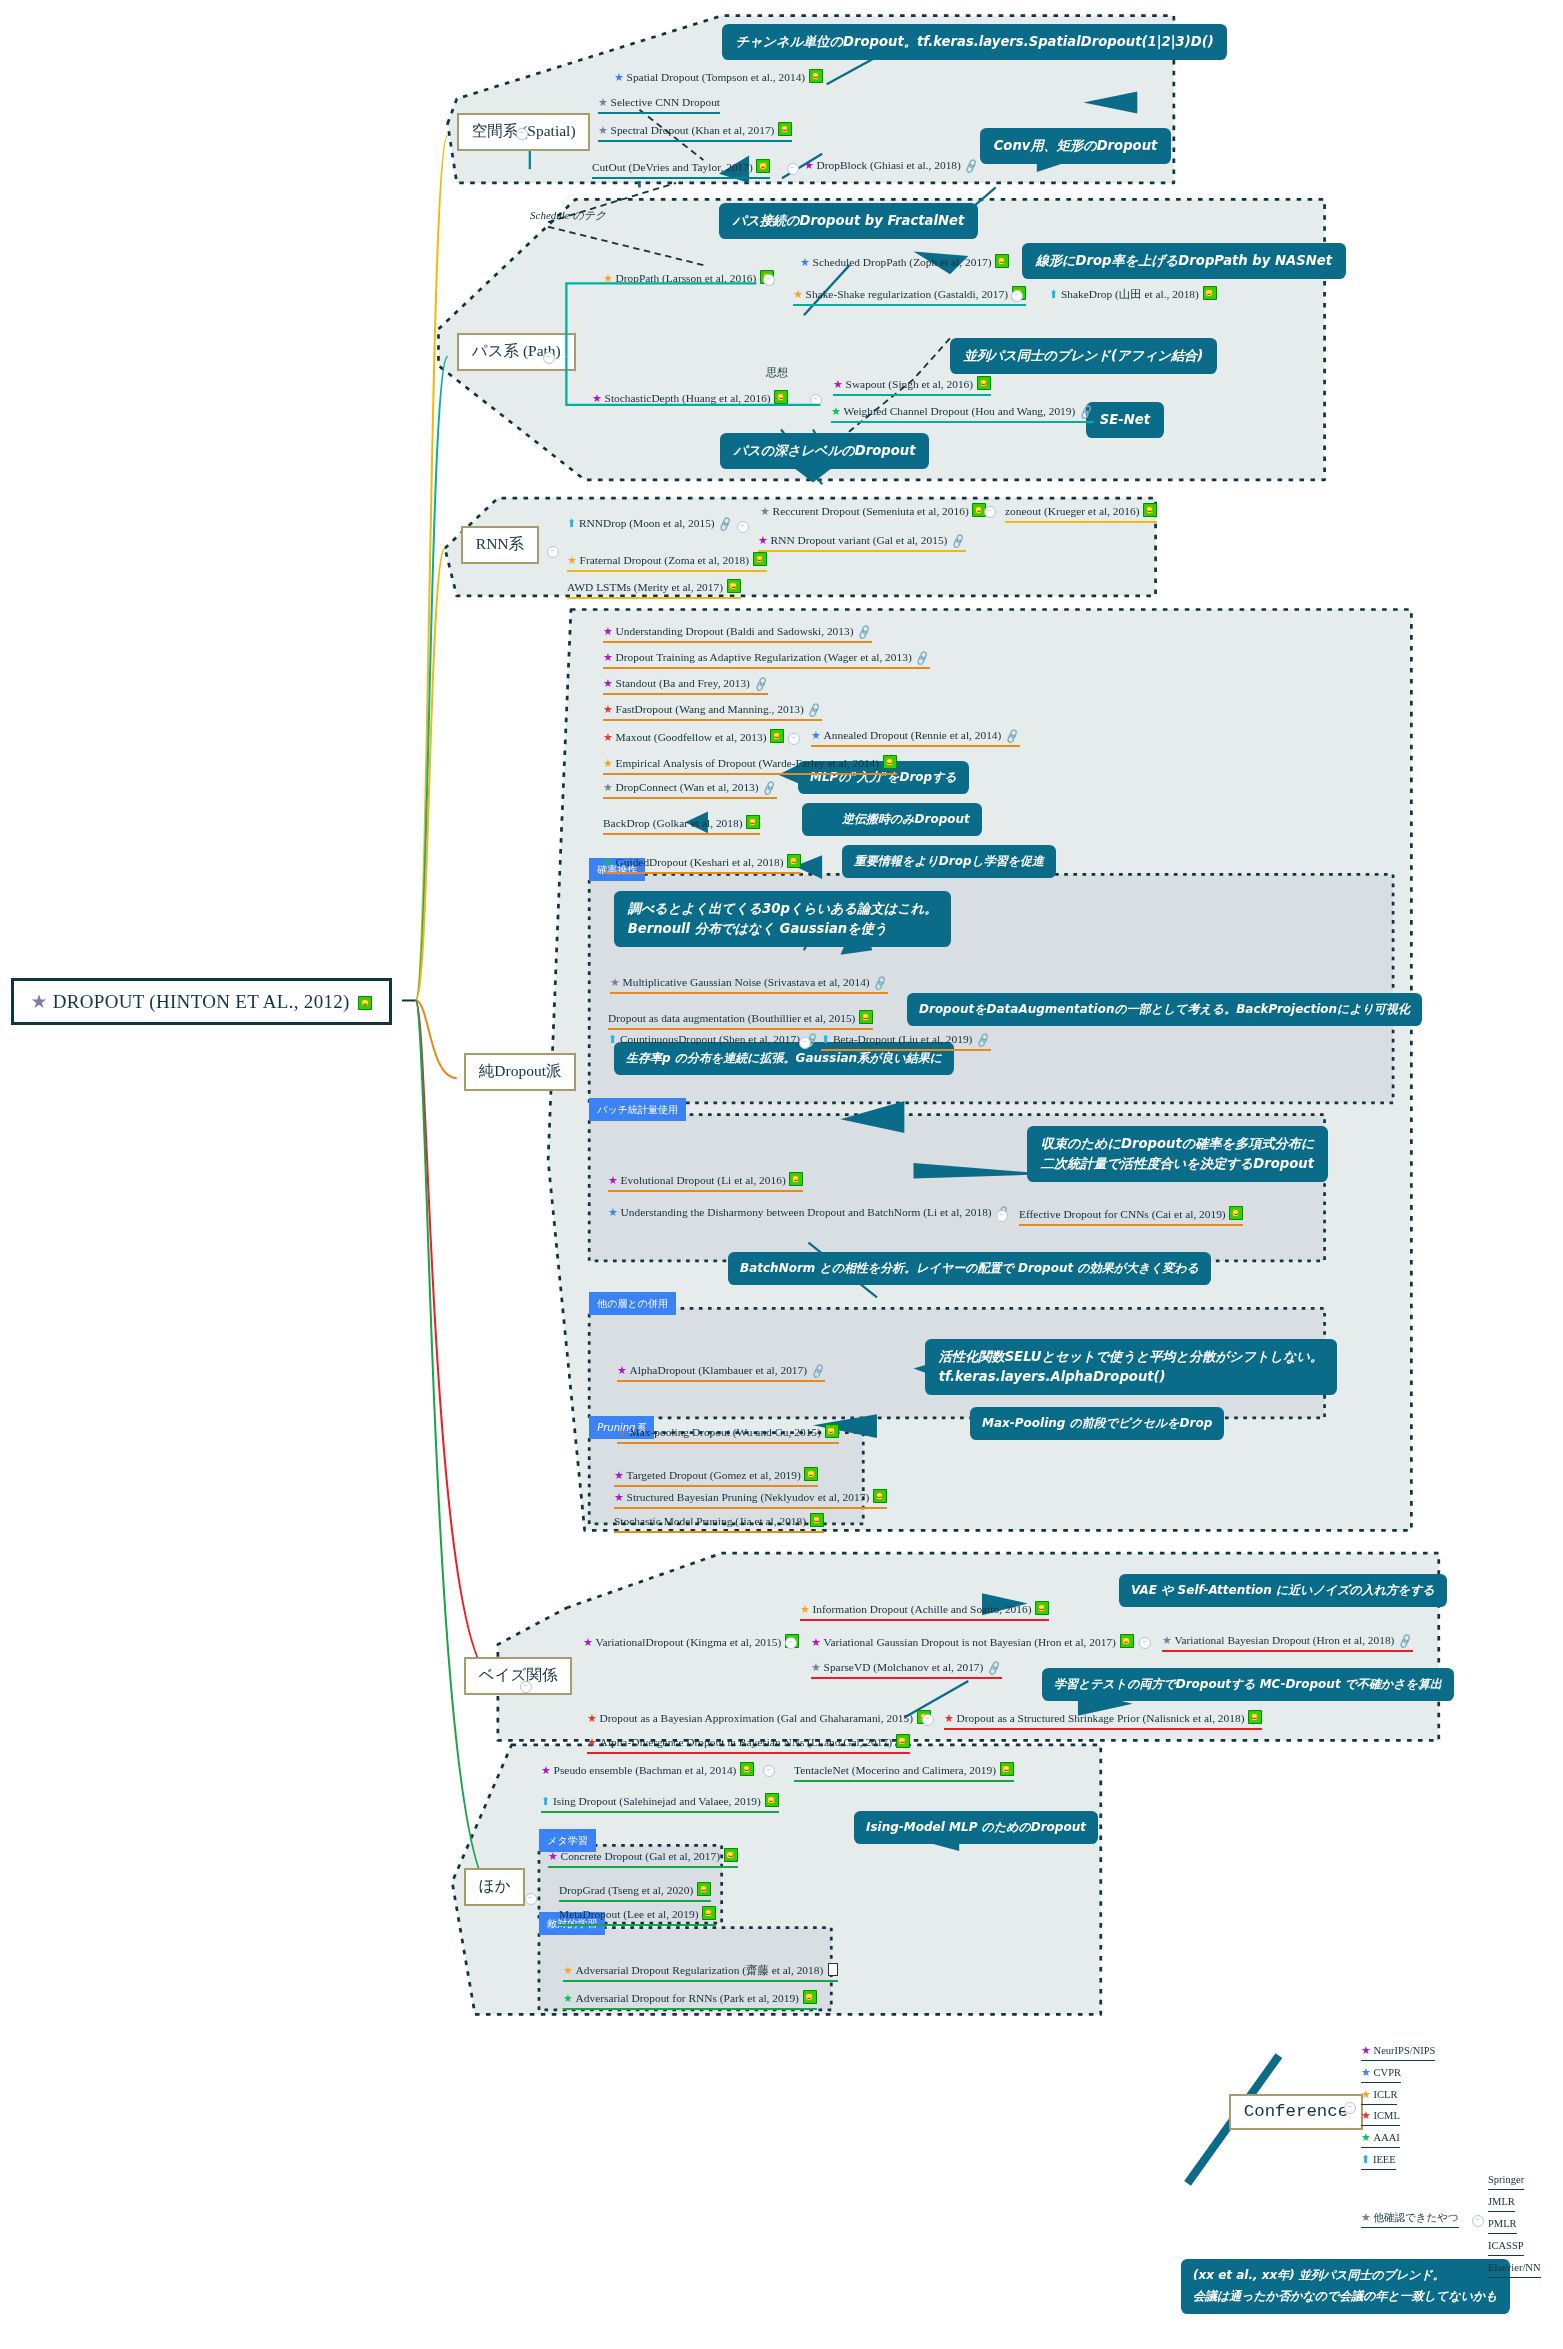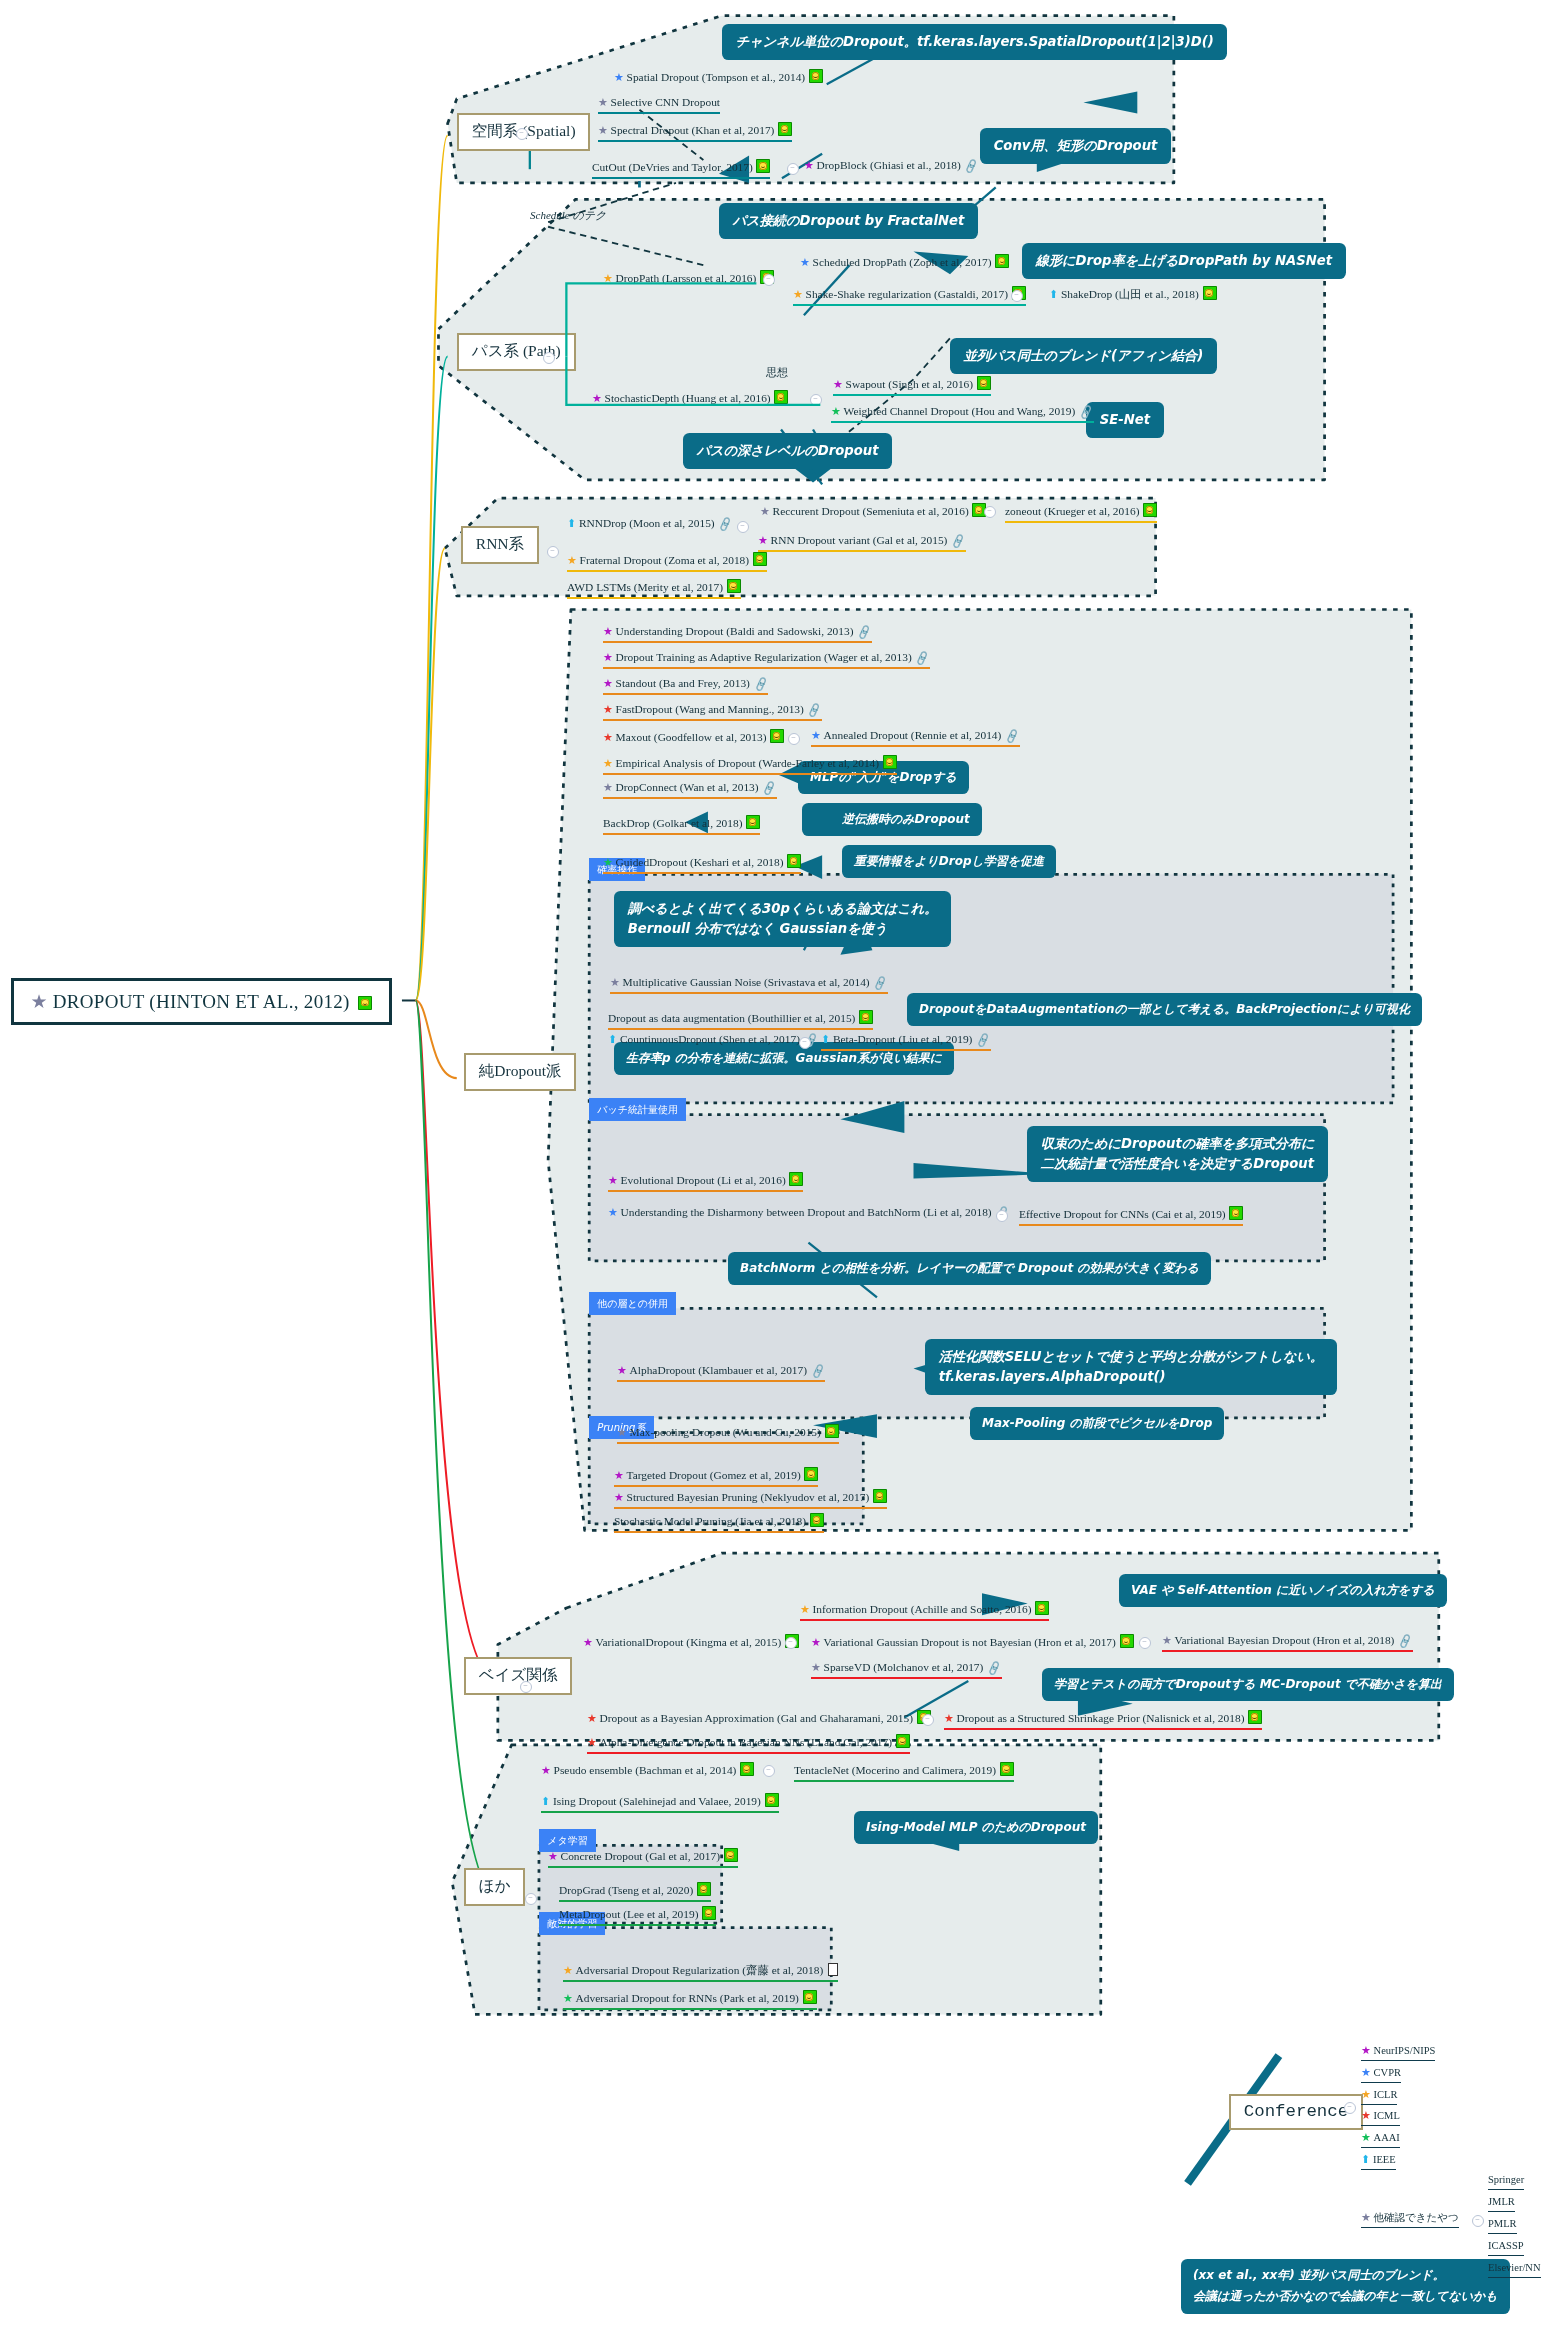--- a/index.html
+++ b/index.html
@@ -176,21 +176,21 @@
 <div class="gtag" style="left:539px;top:1912px;">敵対的学習</div>
 
 <div class="abs" style="left:530px;top:208px;font-size:11px;font-style:italic;color:#15323d;">Schedule のテク</div>
 <div class="abs" style="left:766px;top:365px;font-size:11px;color:#15323d;">思想</div>
 
 <div class="call" style="left:722px;top:24px;">チャンネル単位のDropout。tf.keras.layers.SpatialDropout(1|2|3)D()</div>
 <div class="call" style="left:980px;top:128px;">Conv用、矩形のDropout</div>
 <div class="call" style="left:719px;top:203px;">パス接続のDropout by FractalNet</div>
 <div class="call" style="left:1022px;top:243px;text-align:center;">線形にDrop率を上げるDropPath by NASNet</div>
 <div class="call" style="left:950px;top:338px;">並列パス同士のブレンド(アフィン結合)</div>
-<div class="call" style="left:683px;top:433px;">パスの深さレベルのDropout</div>
+<div class="call" style="left:720px;top:433px;">パスの深さレベルのDropout</div>
 <div class="call" style="left:1086px;top:402px;">SE-Net</div>
 <div class="call small" style="left:798px;top:761px;">MLPの"入力"をDropする</div>
 <div class="call small" style="left:802px;top:803px;padding-left:40px;">逆伝搬時のみDropout</div>
 <div class="call small" style="left:842px;top:845px;">重要情報をよりDropし学習を促進</div>
 <div class="call" style="left:614px;top:891px;">
   <div>調べるとよく出てくる30pくらいある論文はこれ。</div>
   <div>Bernoull 分布ではなく Gaussianを使う</div>
 </div>
 <div class="call small" style="left:907px;top:993px;">DropoutをDataAugmentationの一部として考える。BackProjectionにより可視化</div>
 <div class="call small" style="left:614px;top:1042px;">生存率p の分布を連続に拡張。Gaussian系が良い結果に</div>

